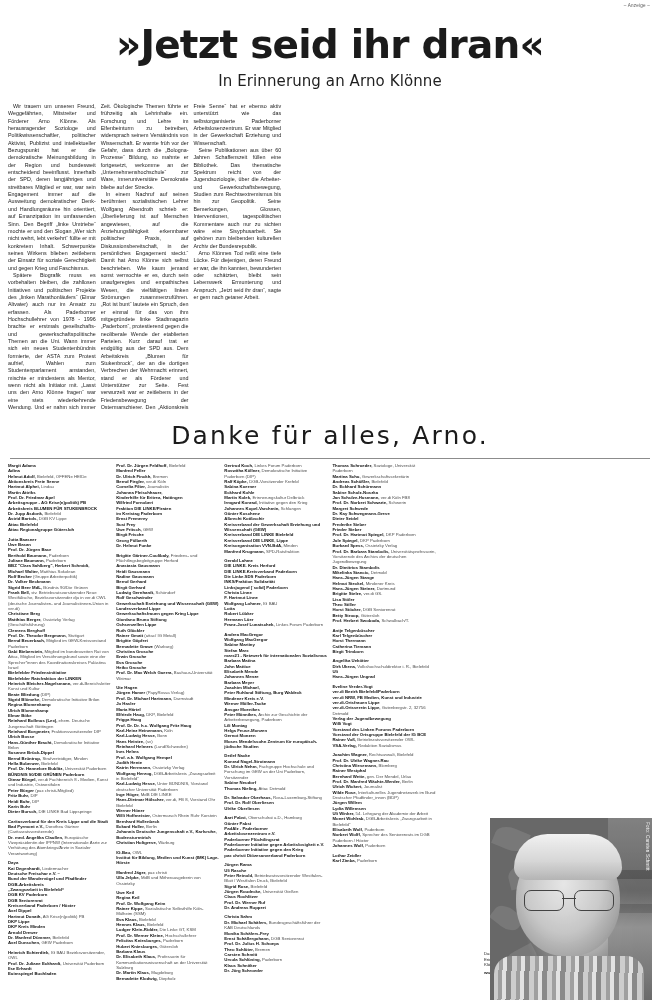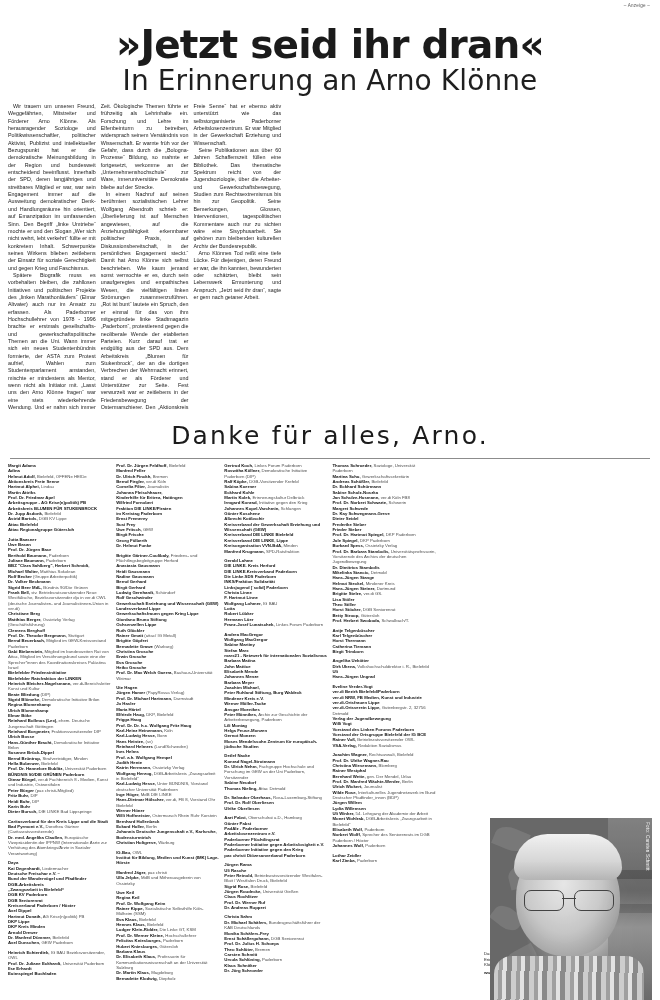--- a/index.html
+++ b/index.html
@@ -20,21 +20,21 @@
   }
 
   
   .masthead{padding-top:24px;text-align:center;}
   .headline{
     font-size:39px;line-height:42px;font-weight:600;
     letter-spacing:-0.8px;color:#1b1b1b;margin:0;
     font-family:"DejaVu Sans", sans-serif;
   }
   .subhead{
-    font-size:28px;line-height:26px;font-weight:400;color:#1f1f1f;
+    font-size:15px;line-height:26px;font-weight:400;color:#1f1f1f;
     margin:2px 0 0 0;letter-spacing:.1px;
     font-family:"DejaVu Sans", sans-serif;
   }
 
   
   .article{
     position:relative;
     margin-top:9px;
     column-count:7;
     column-gap:5px;

